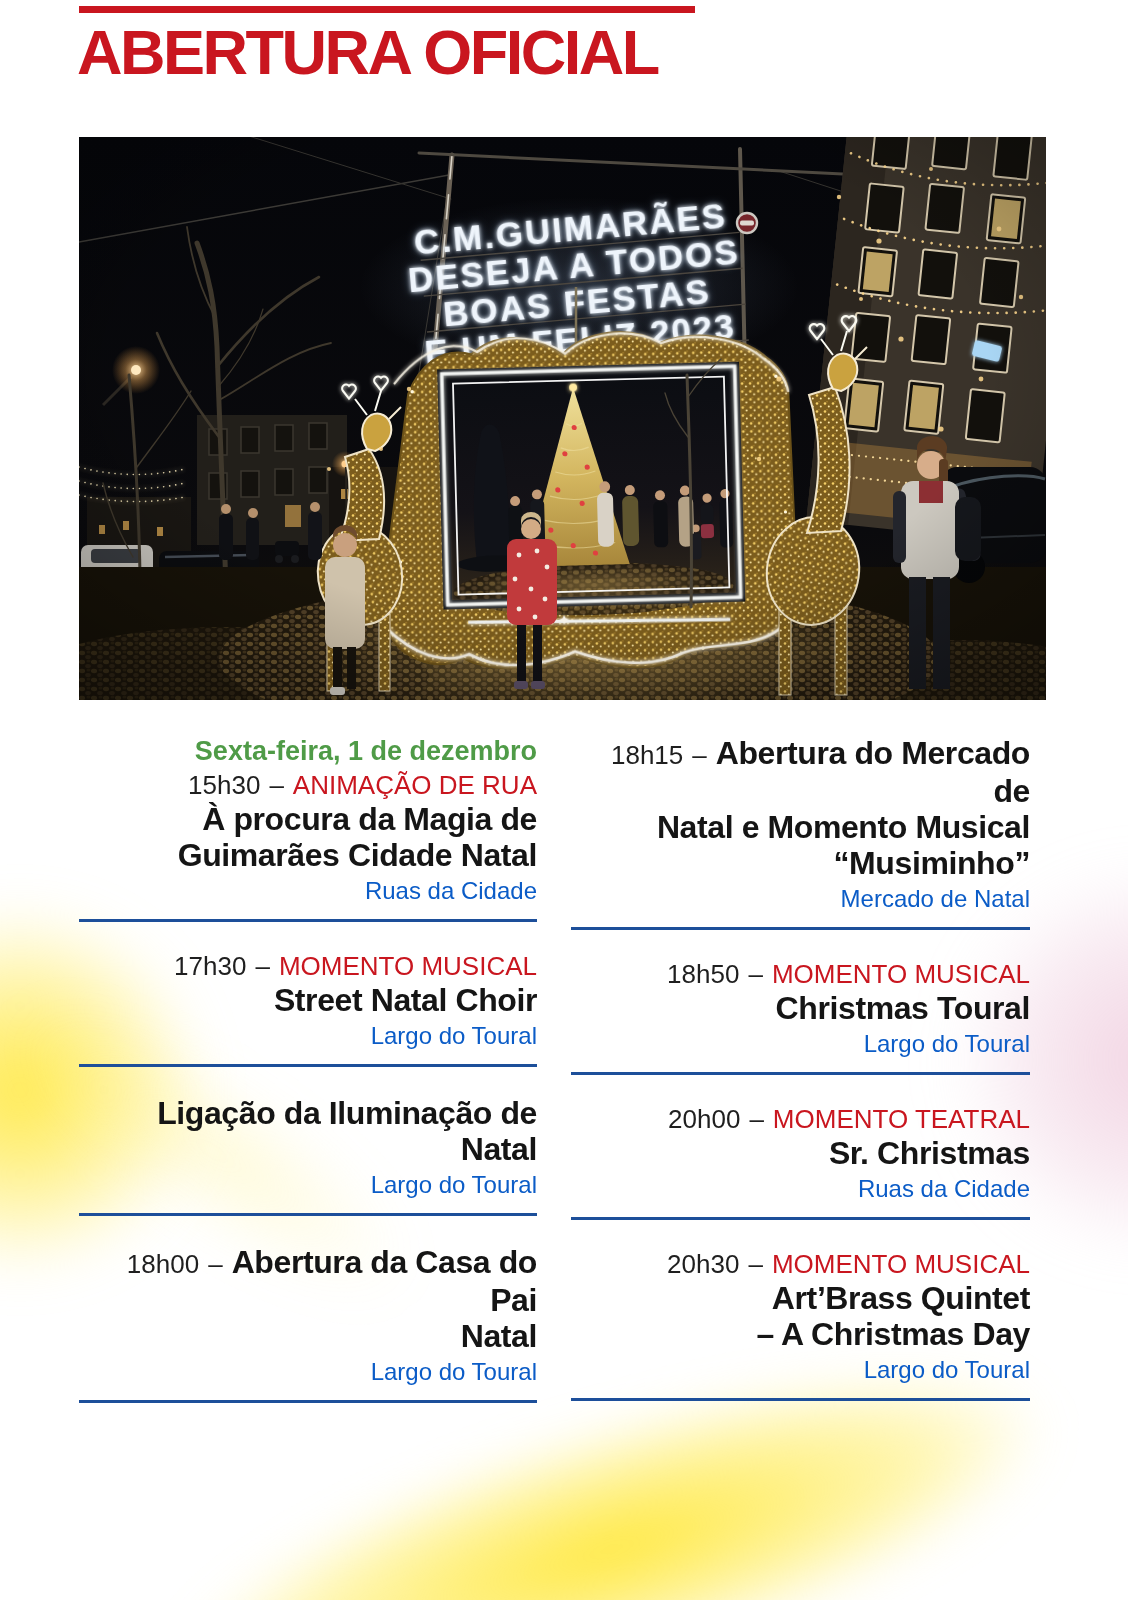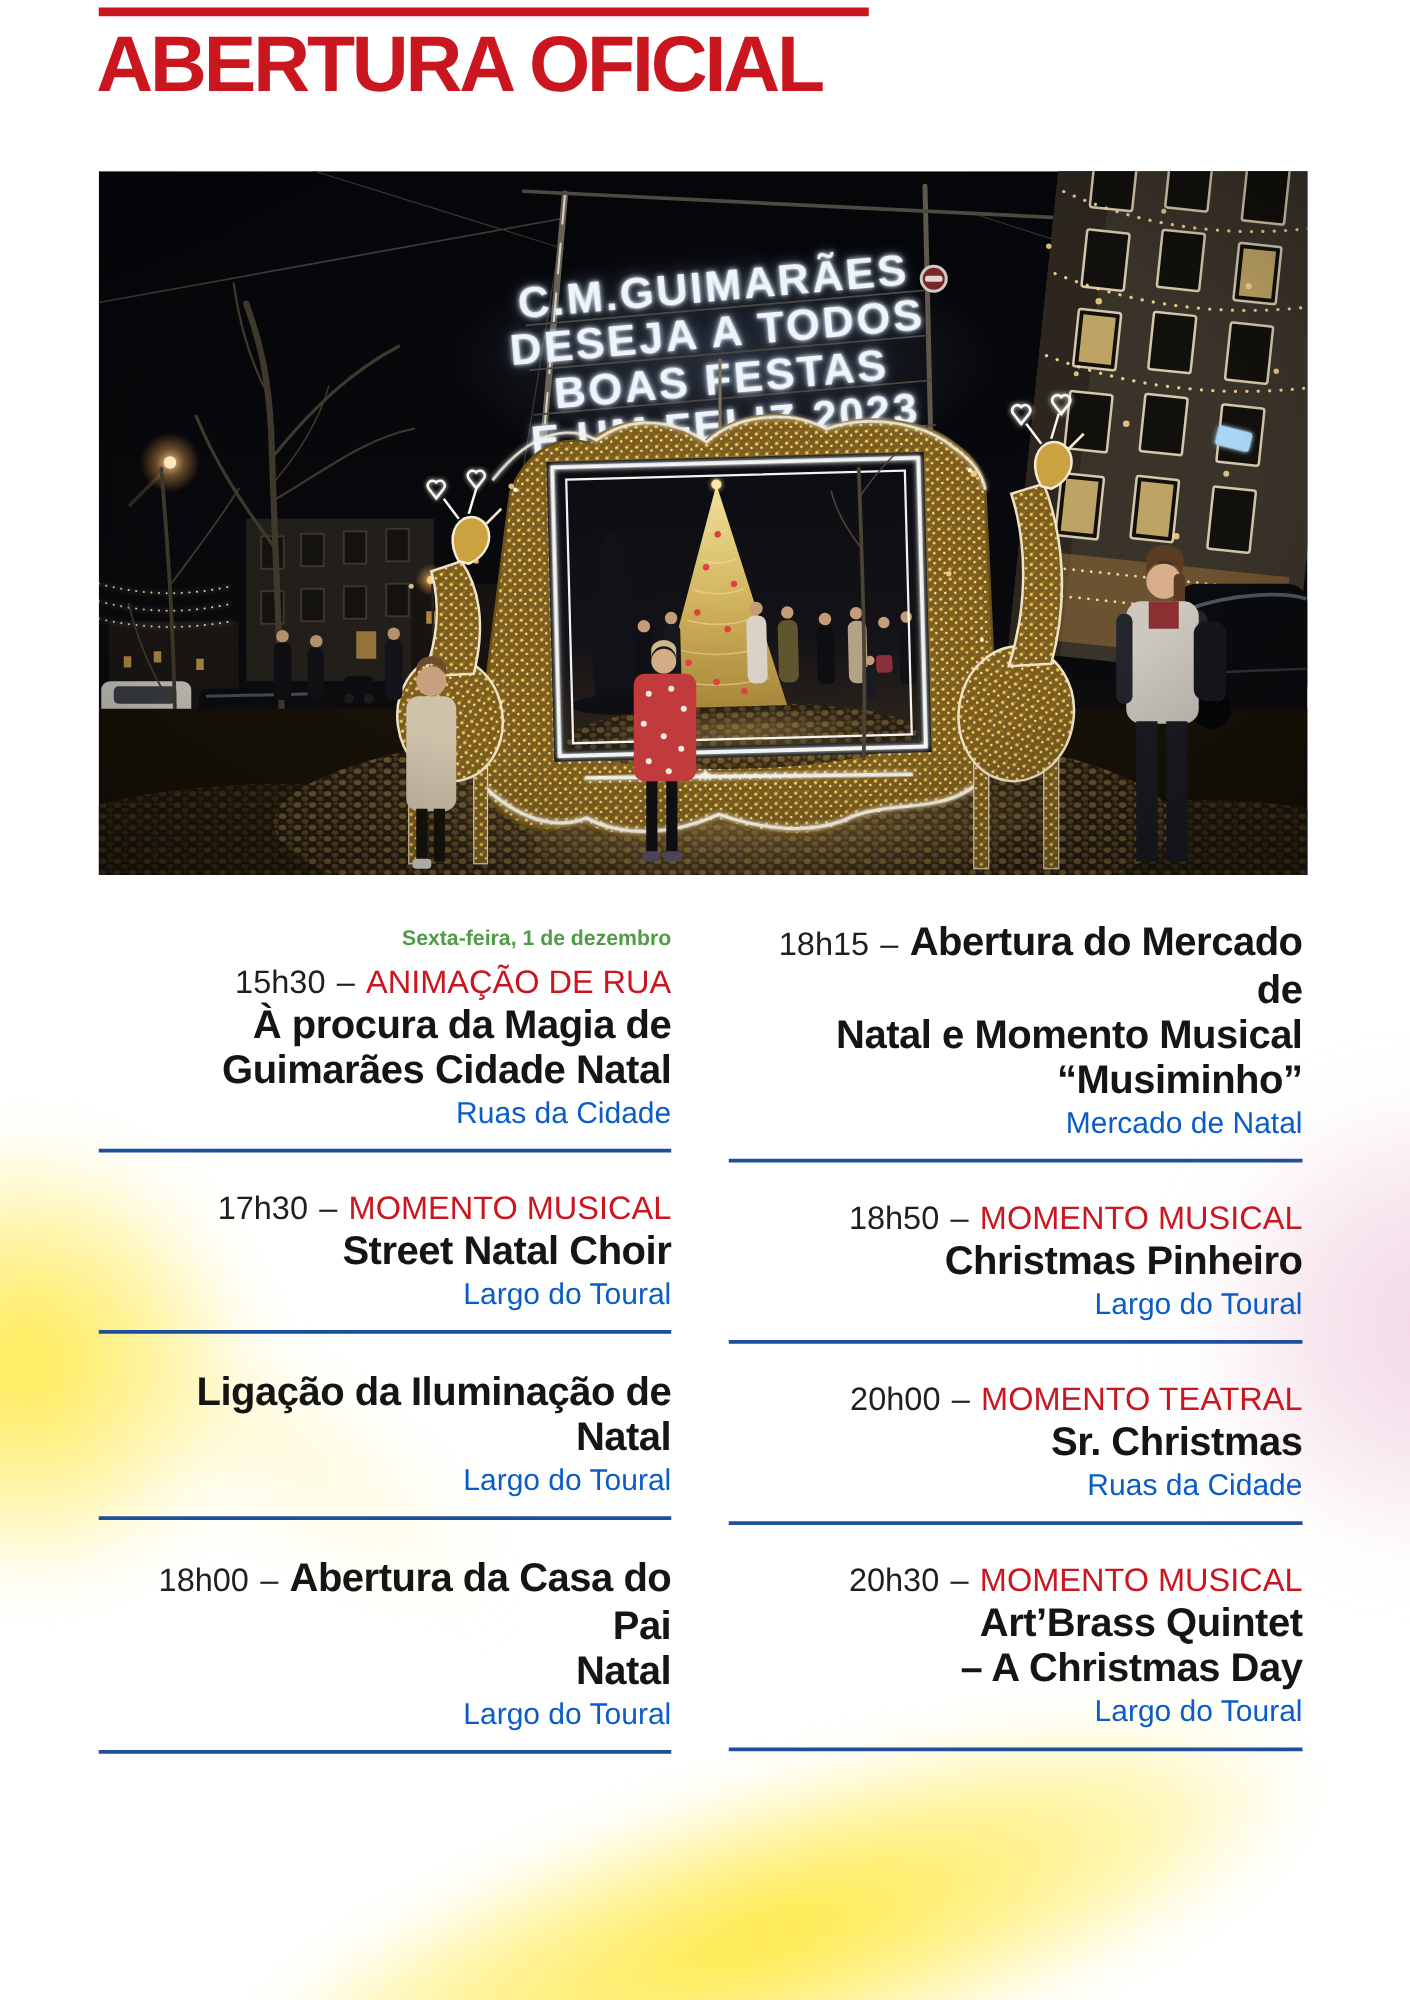--- a/index.html
+++ b/index.html
@@ -20,22 +20,22 @@
     filter:blur(26px);}
   .content{position:relative;z-index:2;}
   .top-rule{position:absolute;left:79px;top:6px;width:616px;height:7px;background:var(--red);}
   .page-title{position:absolute;left:77px;top:16px;margin:0;font-size:63px;line-height:72px;
     font-weight:800;letter-spacing:-2.5px;color:var(--red);white-space:nowrap;}
   .photo{position:absolute;left:79px;top:137px;width:967px;height:563px;margin:0;}
   .photo svg{display:block;width:967px;height:563px;}
   :root{--red:#c9161f;--green:#4f9b47;--blue:#0b5cc7;--navy:#1d4f9a;--ink:#151515;}
   .col{position:absolute;top:735px;}
   .col-left{left:79px;width:458px;}
-  .col-right{left:571px;width:459px;margin-left:12px;}
-  .date-header{font-size:17px;line-height:32px;font-weight:700;color:var(--green);margin:0 0 2px 0;}
+  .col-right{left:571px;width:459px;}
+  .date-header{font-size:27px;line-height:32px;font-weight:700;color:var(--green);margin:0 0 2px 0;}
   .entry{margin:0;}
   .meta{font-size:26px;line-height:32px;color:#1f1f1f;margin:0;}
   .meta .sep{margin:0 9px;}
   .meta .cat{color:var(--red);}
   .etitle{font-size:32px;line-height:36px;font-weight:800;letter-spacing:-.4px;color:var(--ink);margin:0;}
   .etitle .ttext{white-space:pre-line;}
   .etitle.inline .itime,.etitle.inline .isep{font-size:26px;font-weight:400;letter-spacing:0;color:#1f1f1f;}
   .etitle.inline .isep{margin:0 9px;}
   .loc{font-size:24px;line-height:32px;color:var(--blue);margin:2px 0 0 0;}
   .divider{height:0;border:none;border-top:3px solid var(--navy);margin:12px 0 28px 0;}
@@ -493,21 +493,21 @@
       <div class="entries">
           <article class="entry">
             <h3 class="etitle inline"><span class="itime">18h15</span><span class="isep">–</span><span class="ttext">Abertura do Mercado de
 Natal e Momento Musical
 “Musiminho”</span></h3>
             <p class="loc">Mercado de Natal</p>
             <div class="divider"></div>
           </article>
           <article class="entry">
             <p class="meta"><span class="time">18h50</span><span class="sep">–</span><span class="cat">MOMENTO MUSICAL</span></p>
-            <h3 class="etitle"><span class="ttext">Christmas Pinheiro</span></h3>
+            <h3 class="etitle"><span class="ttext">Christmas Toural</span></h3>
             <p class="loc">Largo do Toural</p>
             <div class="divider"></div>
           </article>
           <article class="entry">
             <p class="meta"><span class="time">20h00</span><span class="sep">–</span><span class="cat">MOMENTO TEATRAL</span></p>
             <h3 class="etitle"><span class="ttext">Sr. Christmas</span></h3>
             <p class="loc">Ruas da Cidade</p>
             <div class="divider"></div>
           </article>
           <article class="entry">

